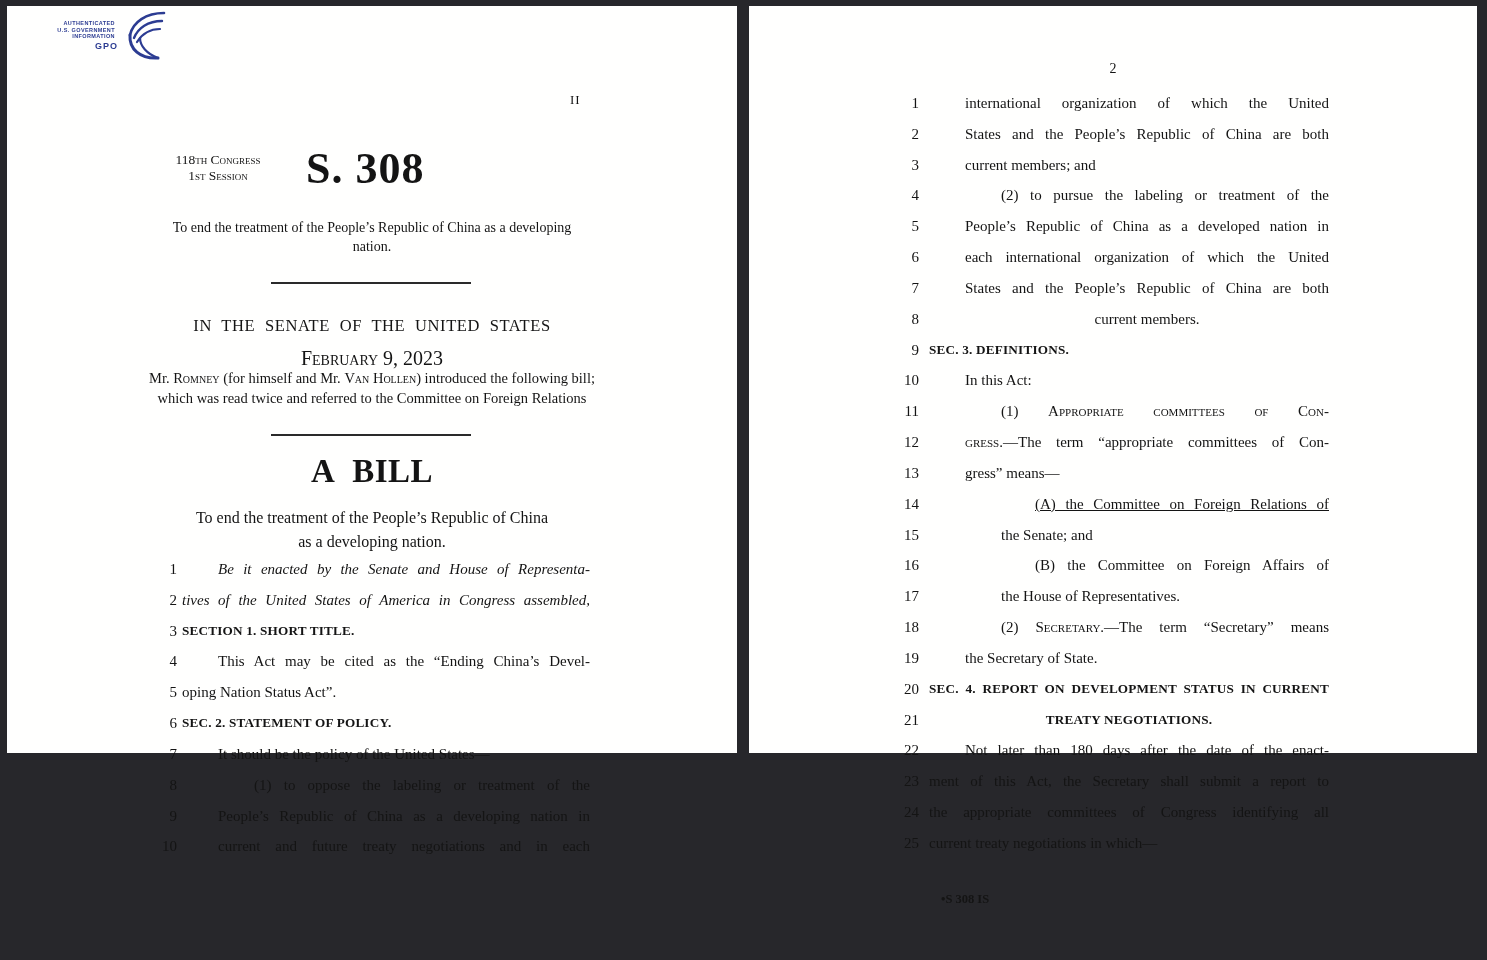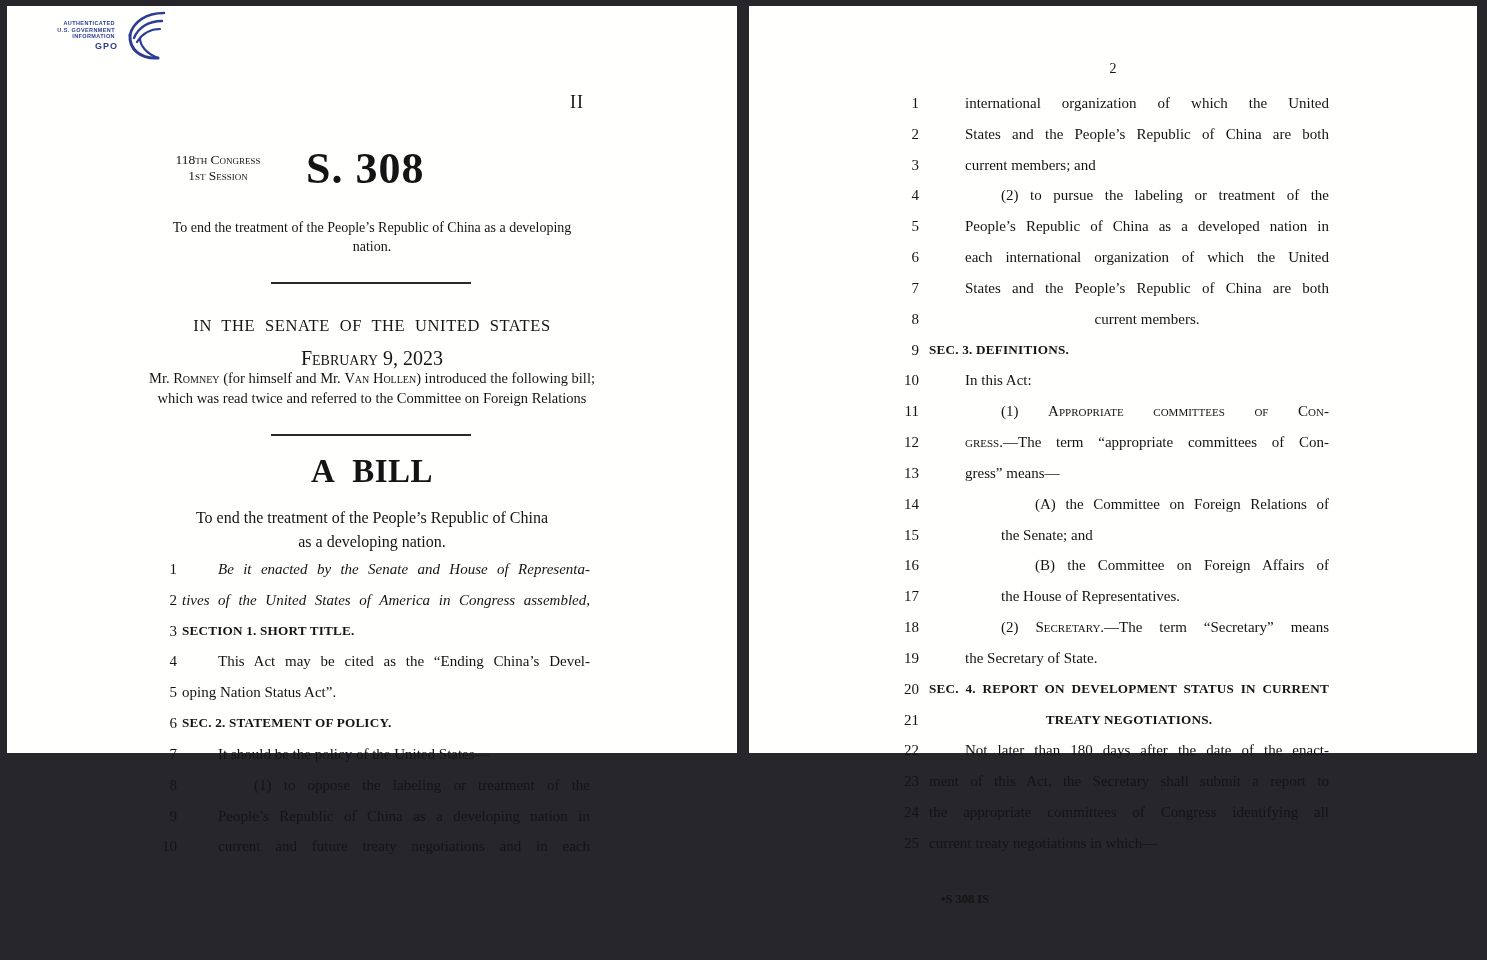--- a/index.html
+++ b/index.html
@@ -19,21 +19,21 @@
 
   
   .logo{left:48px;top:4px;width:110px;height:56px;}
   .logo-text{position:absolute;left:0;top:10px;width:60px;text-align:right;
     font-family:"Liberation Sans",sans-serif;font-size:5.5px;line-height:6.5px;
     letter-spacing:.4px;color:#2c3c92;font-weight:bold;}
   .logo-gpo{position:absolute;left:40px;top:31px;font-family:"Liberation Sans",sans-serif;
     font-size:9px;font-weight:bold;color:#2c3c92;letter-spacing:1px;}
   .eagle{position:absolute;left:62px;top:0;}
 
-  .folio1{left:563px;top:86px;font-size:18px;letter-spacing:1px;}
+  .folio1{left:563px;top:86px;font-size:13px;letter-spacing:1px;}
   .congress-block{left:148px;top:146px;width:126px;text-align:center;
     font-variant:small-caps;font-size:13.5px;line-height:15.5px;font-weight:500;}
   .bill-number{left:299px;top:137px;font-size:44px;font-weight:bold;letter-spacing:1px;}
   .preamble{top:212px;font-size:14px;line-height:19px;}
   .rule{height:0;border-top:2px solid #2a2a2a;}
   .rule1{left:264px;top:276px;width:200px;}
   .rule2{left:264px;top:428px;width:200px;}
   .chamber{top:310px;font-size:16.5px;word-spacing:5px;letter-spacing:.6px;}
   .date-line{top:341px;font-size:20px;font-variant:small-caps;}
   .sponsor{font-size:14.5px;line-height:20px;}
@@ -139,21 +139,21 @@
       <div class="bline"><span class="lnum">4</span><span class="ltxt align-justify" style="padding-left: 72px;"><span>(2) to pursue the labeling or treatment of the</span></span></div>
       <div class="bline"><span class="lnum">5</span><span class="ltxt align-justify" style="padding-left: 36px;"><span>People’s Republic of China as a developed nation in</span></span></div>
       <div class="bline"><span class="lnum">6</span><span class="ltxt align-justify" style="padding-left: 36px;"><span>each international organization of which the United</span></span></div>
       <div class="bline"><span class="lnum">7</span><span class="ltxt align-justify" style="padding-left: 36px;"><span>States and the People’s Republic of China are both</span></span></div>
       <div class="bline"><span class="lnum">8</span><span class="ltxt align-left" style="padding-left: 36px; text-align: center;"><span>current members.</span></span></div>
       <div class="bline"><span class="lnum">9</span><span class="ltxt align-left style-bold" style="padding-left: 0px;"><span>SEC. 3. DEFINITIONS.</span></span></div>
       <div class="bline"><span class="lnum">10</span><span class="ltxt align-left" style="padding-left: 36px;"><span>In this Act:</span></span></div>
       <div class="bline"><span class="lnum">11</span><span class="ltxt align-justify" style="padding-left: 72px;"><span>(1) </span><span class="sc">Appropriate committees of Con-</span></span></div>
       <div class="bline"><span class="lnum">12</span><span class="ltxt align-justify" style="padding-left: 36px;"><span class="sc">gress</span><span>.—The term “appropriate committees of Con-</span></span></div>
       <div class="bline"><span class="lnum">13</span><span class="ltxt align-left" style="padding-left: 36px;"><span>gress” means—</span></span></div>
-      <div class="bline"><span class="lnum">14</span><span class="ltxt align-justify" style="padding-left: 106px;"><span>(A) the Committee on Foreign Relations of</span></span></div>
+      <div class="bline"><span class="lnum">14</span><span class="ltxt align-justify" style="padding-left: 106px; text-decoration: underline;"><span>(A) the Committee on Foreign Relations of</span></span></div>
       <div class="bline"><span class="lnum">15</span><span class="ltxt align-left" style="padding-left: 72px;"><span>the Senate; and</span></span></div>
       <div class="bline"><span class="lnum">16</span><span class="ltxt align-justify" style="padding-left: 106px;"><span>(B) the Committee on Foreign Affairs of</span></span></div>
       <div class="bline"><span class="lnum">17</span><span class="ltxt align-left" style="padding-left: 72px;"><span>the House of Representatives.</span></span></div>
       <div class="bline"><span class="lnum">18</span><span class="ltxt align-justify" style="padding-left: 72px;"><span>(2) </span><span class="sc">Secretary</span><span>.—The term “Secretary” means</span></span></div>
       <div class="bline"><span class="lnum">19</span><span class="ltxt align-left" style="padding-left: 36px;"><span>the Secretary of State.</span></span></div>
       <div class="bline"><span class="lnum">20</span><span class="ltxt align-justify style-bold" style="padding-left: 0px;"><span>SEC. 4. REPORT ON DEVELOPMENT STATUS IN CURRENT</span></span></div>
       <div class="bline"><span class="lnum">21</span><span class="ltxt align-center style-bold" style="padding-left: 0px;"><span>TREATY NEGOTIATIONS.</span></span></div>
       <div class="bline"><span class="lnum">22</span><span class="ltxt align-justify" style="padding-left: 36px;"><span>Not later than 180 days after the date of the enact-</span></span></div>
       <div class="bline"><span class="lnum">23</span><span class="ltxt align-justify" style="padding-left: 0px;"><span>ment of this Act, the Secretary shall submit a report to</span></span></div>
       <div class="bline"><span class="lnum">24</span><span class="ltxt align-justify" style="padding-left: 0px;"><span>the appropriate committees of Congress identifying all</span></span></div>

